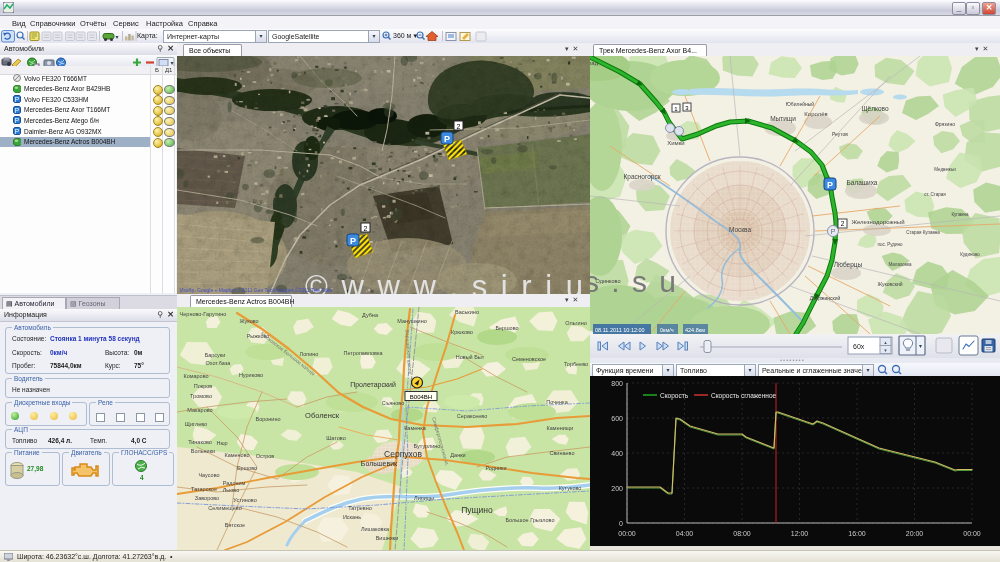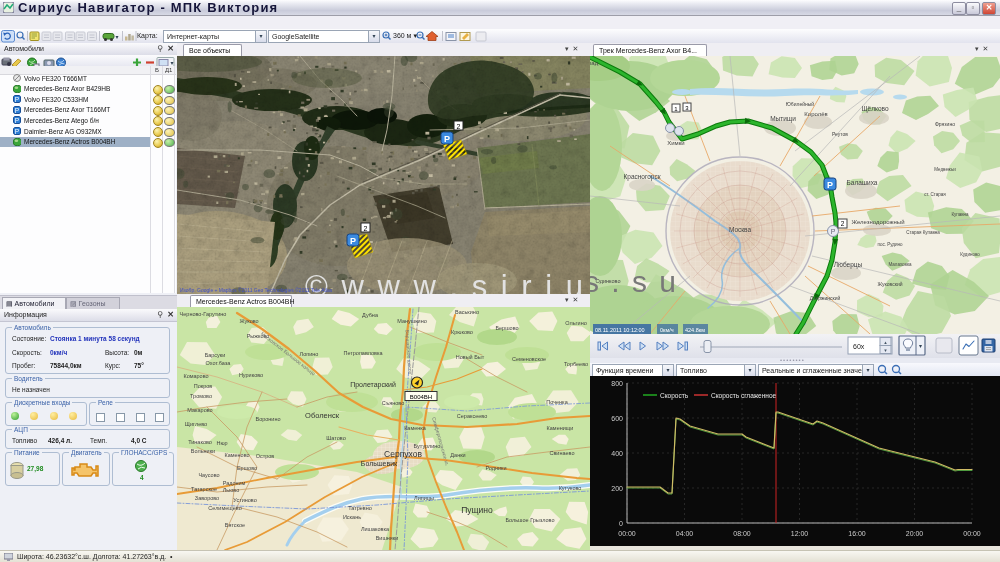--- a/index.html
+++ b/index.html
@@ -62,26 +62,33 @@
 #graybottom{left:590px;top:546px;width:410px;height:4px;background:#e8e6dd;}
 </style></head>
 <body>
 <div id="win">
 
  <div id="title" class="abs">
   <svg class="abs" style="left:3px;top:2px" width="11" height="11">
         <rect x="0" y="0" width="11" height="11" rx="2" fill="#e8f0e0" stroke="#668"></rect>
         <path d="M1 7 L4 3 L7 6 L10 2" stroke="#2a7" stroke-width="1.5" fill="none"></path>
       </svg>
-  <span class="abs txt">Сириус Навигатор - МПК Виктория</span>
   <div class="abs wbtn" style="left:952px">_</div>
   <div class="abs wbtn" style="left:966px">▫</div>
   <div class="abs wbtn" id="btnclose" style="left:982px">✕</div>
  </div>
 
+ <div id="menu" class="abs">
+  <span style="left:12px">Вид</span>
+      <span style="left:30px">Справочники</span>
+  <span style="left:80px">Отчёты</span>
+      <span style="left:113px">Сервис</span>
+  <span style="left:146px">Настройка</span>
+      <span style="left:188px">Справка</span>
+ </div>
 
  <div id="tbar" class="abs">
   <svg class="abs" style="left:0;top:0" width="620" height="14" id="tbicons">
         <rect x="1.5" y="1.5" width="13" height="11.5" rx="2" fill="#cfe0f8" stroke="#5a8ad0"></rect>
         <path d="M5.2 5 A3 3 0 1 1 4.8 8.8" stroke="#2a62b8" stroke-width="1.3" fill="none"></path>
         <polygon points="3.2,3.6 6.6,4.6 4.2,7" fill="#2a62b8"></polygon>
         <circle cx="20" cy="6" r="3" fill="none" stroke="#3a6fb5" stroke-width="1.2"></circle>
         <line x1="22.3" y1="8.3" x2="24.5" y2="10.5" stroke="#3a6fb5" stroke-width="1.5"></line>
         <line x1="27.5" y1="2" x2="27.5" y2="12" stroke="#c0c2cc" stroke-width="1"></line>
         <rect x="30" y="3" width="9" height="8.5" rx="1" fill="#f0e470" stroke="#a09020"></rect>

